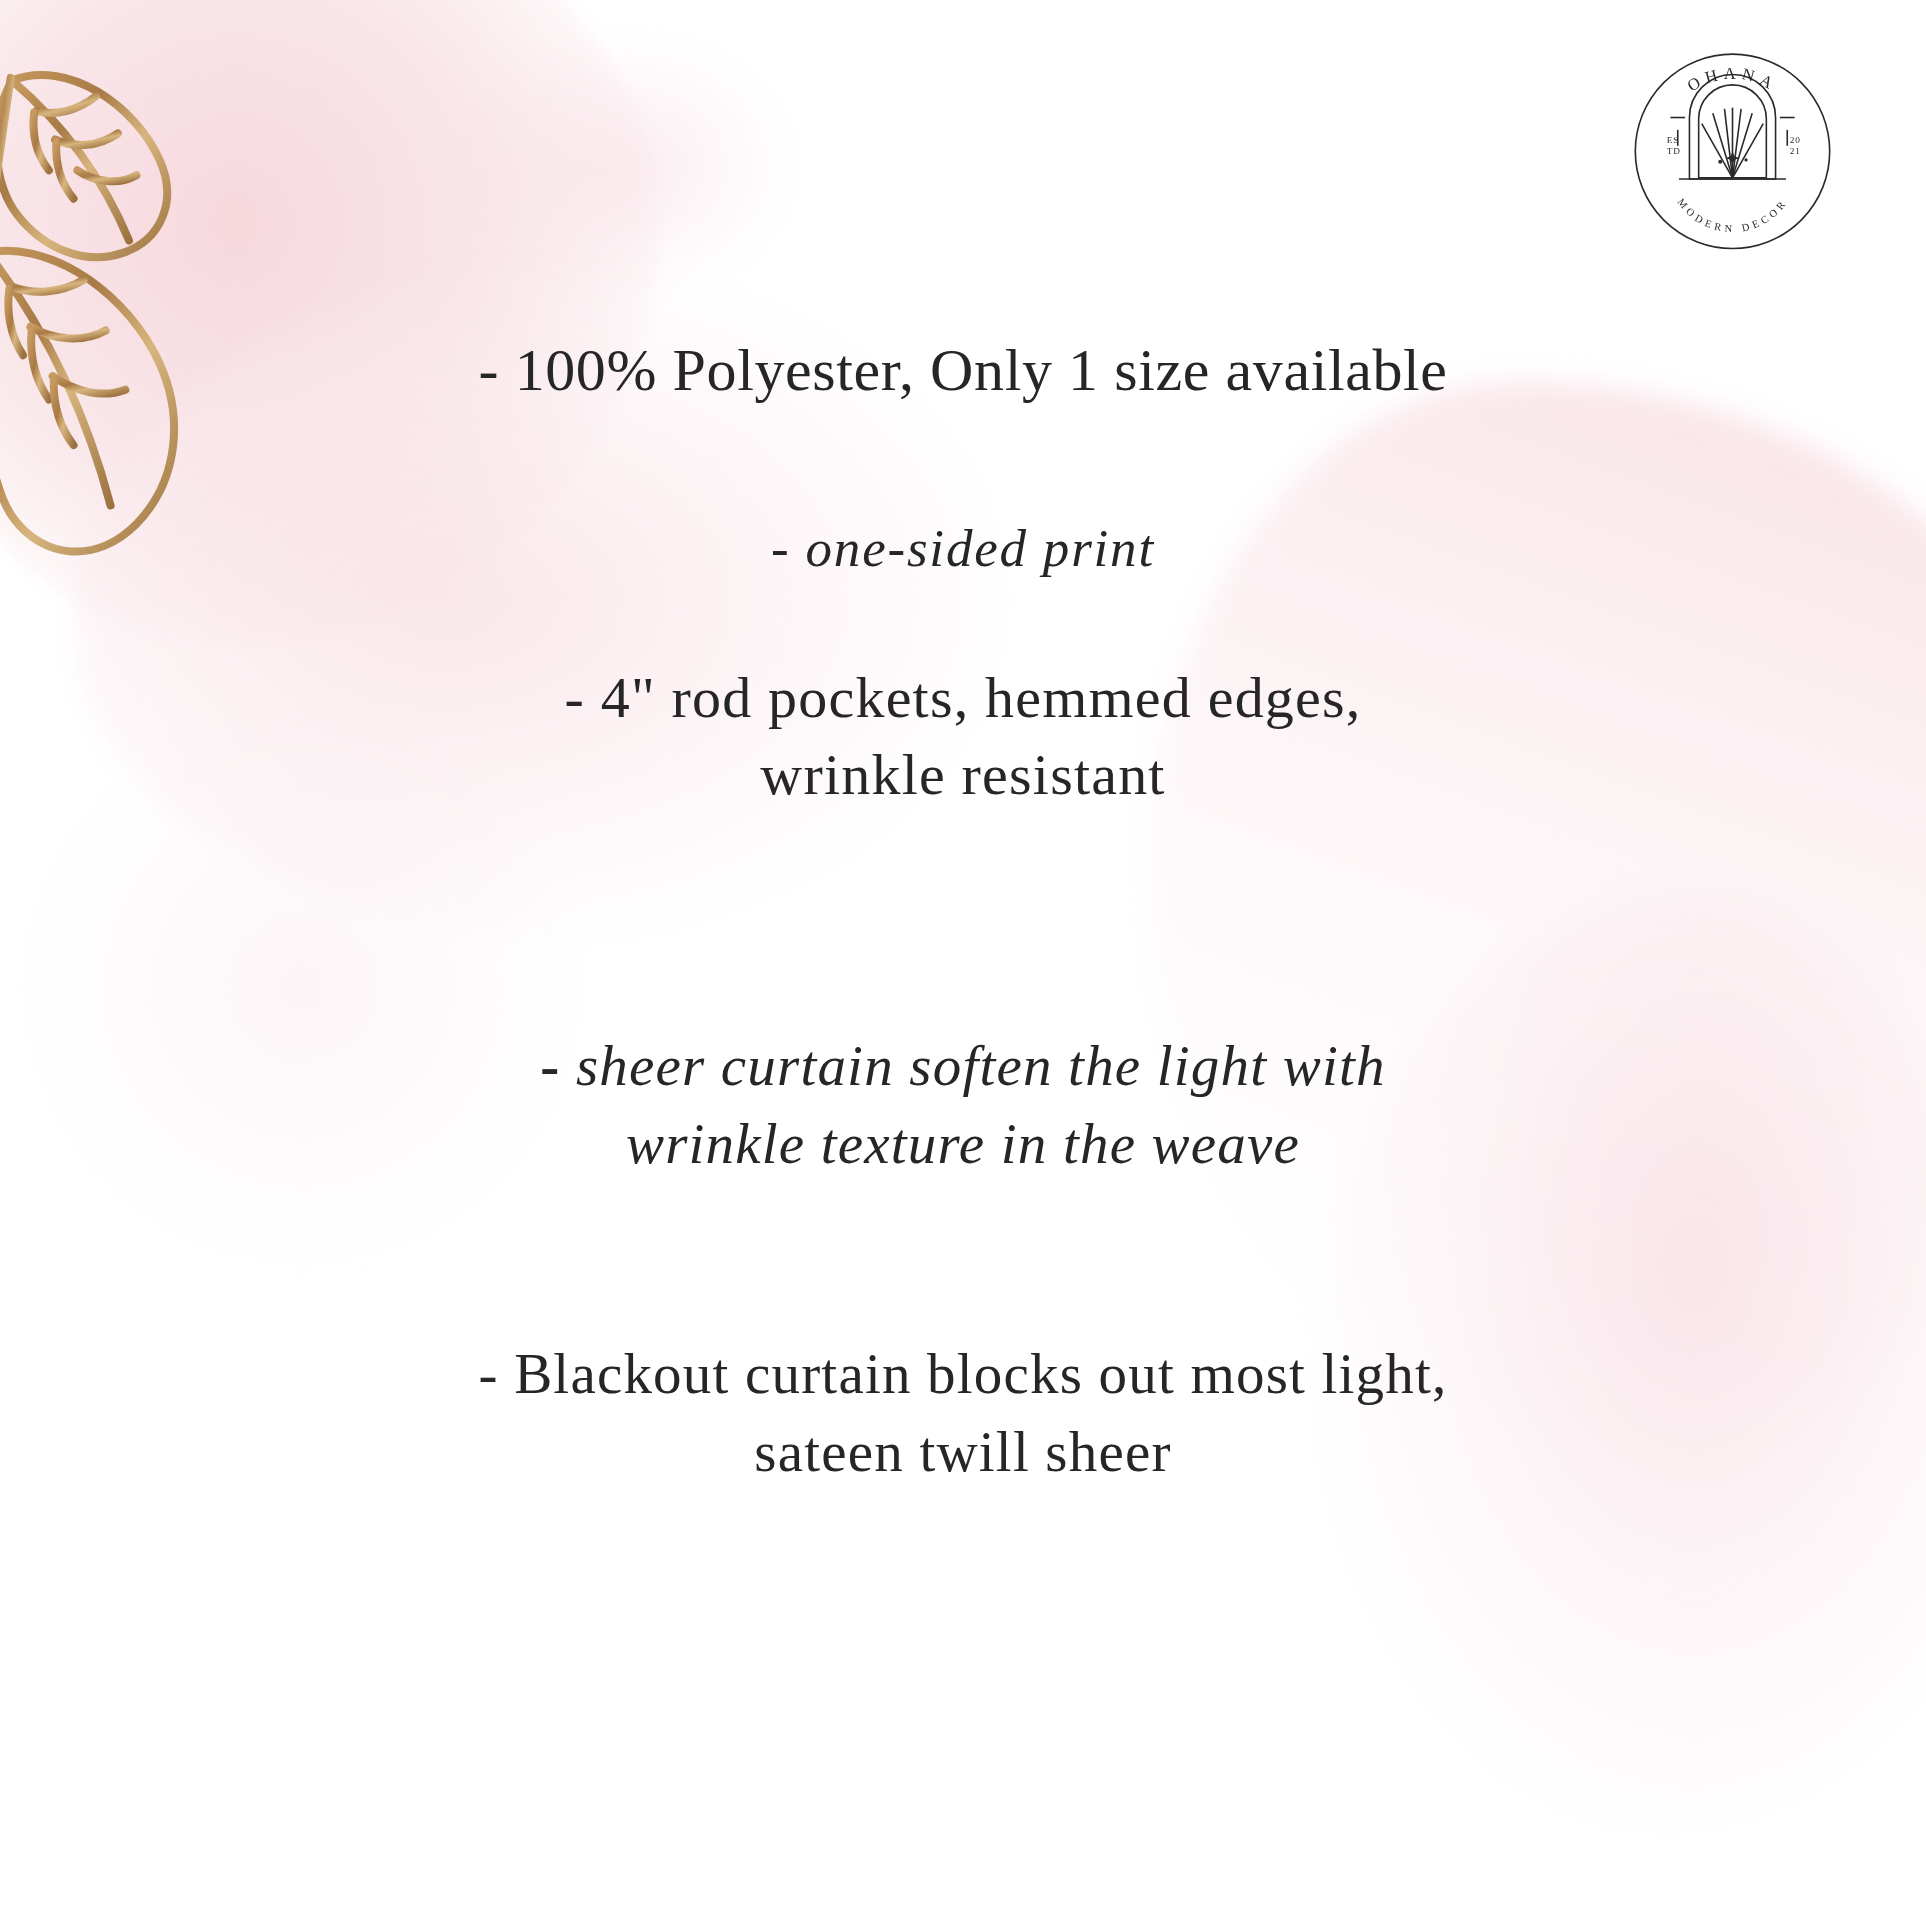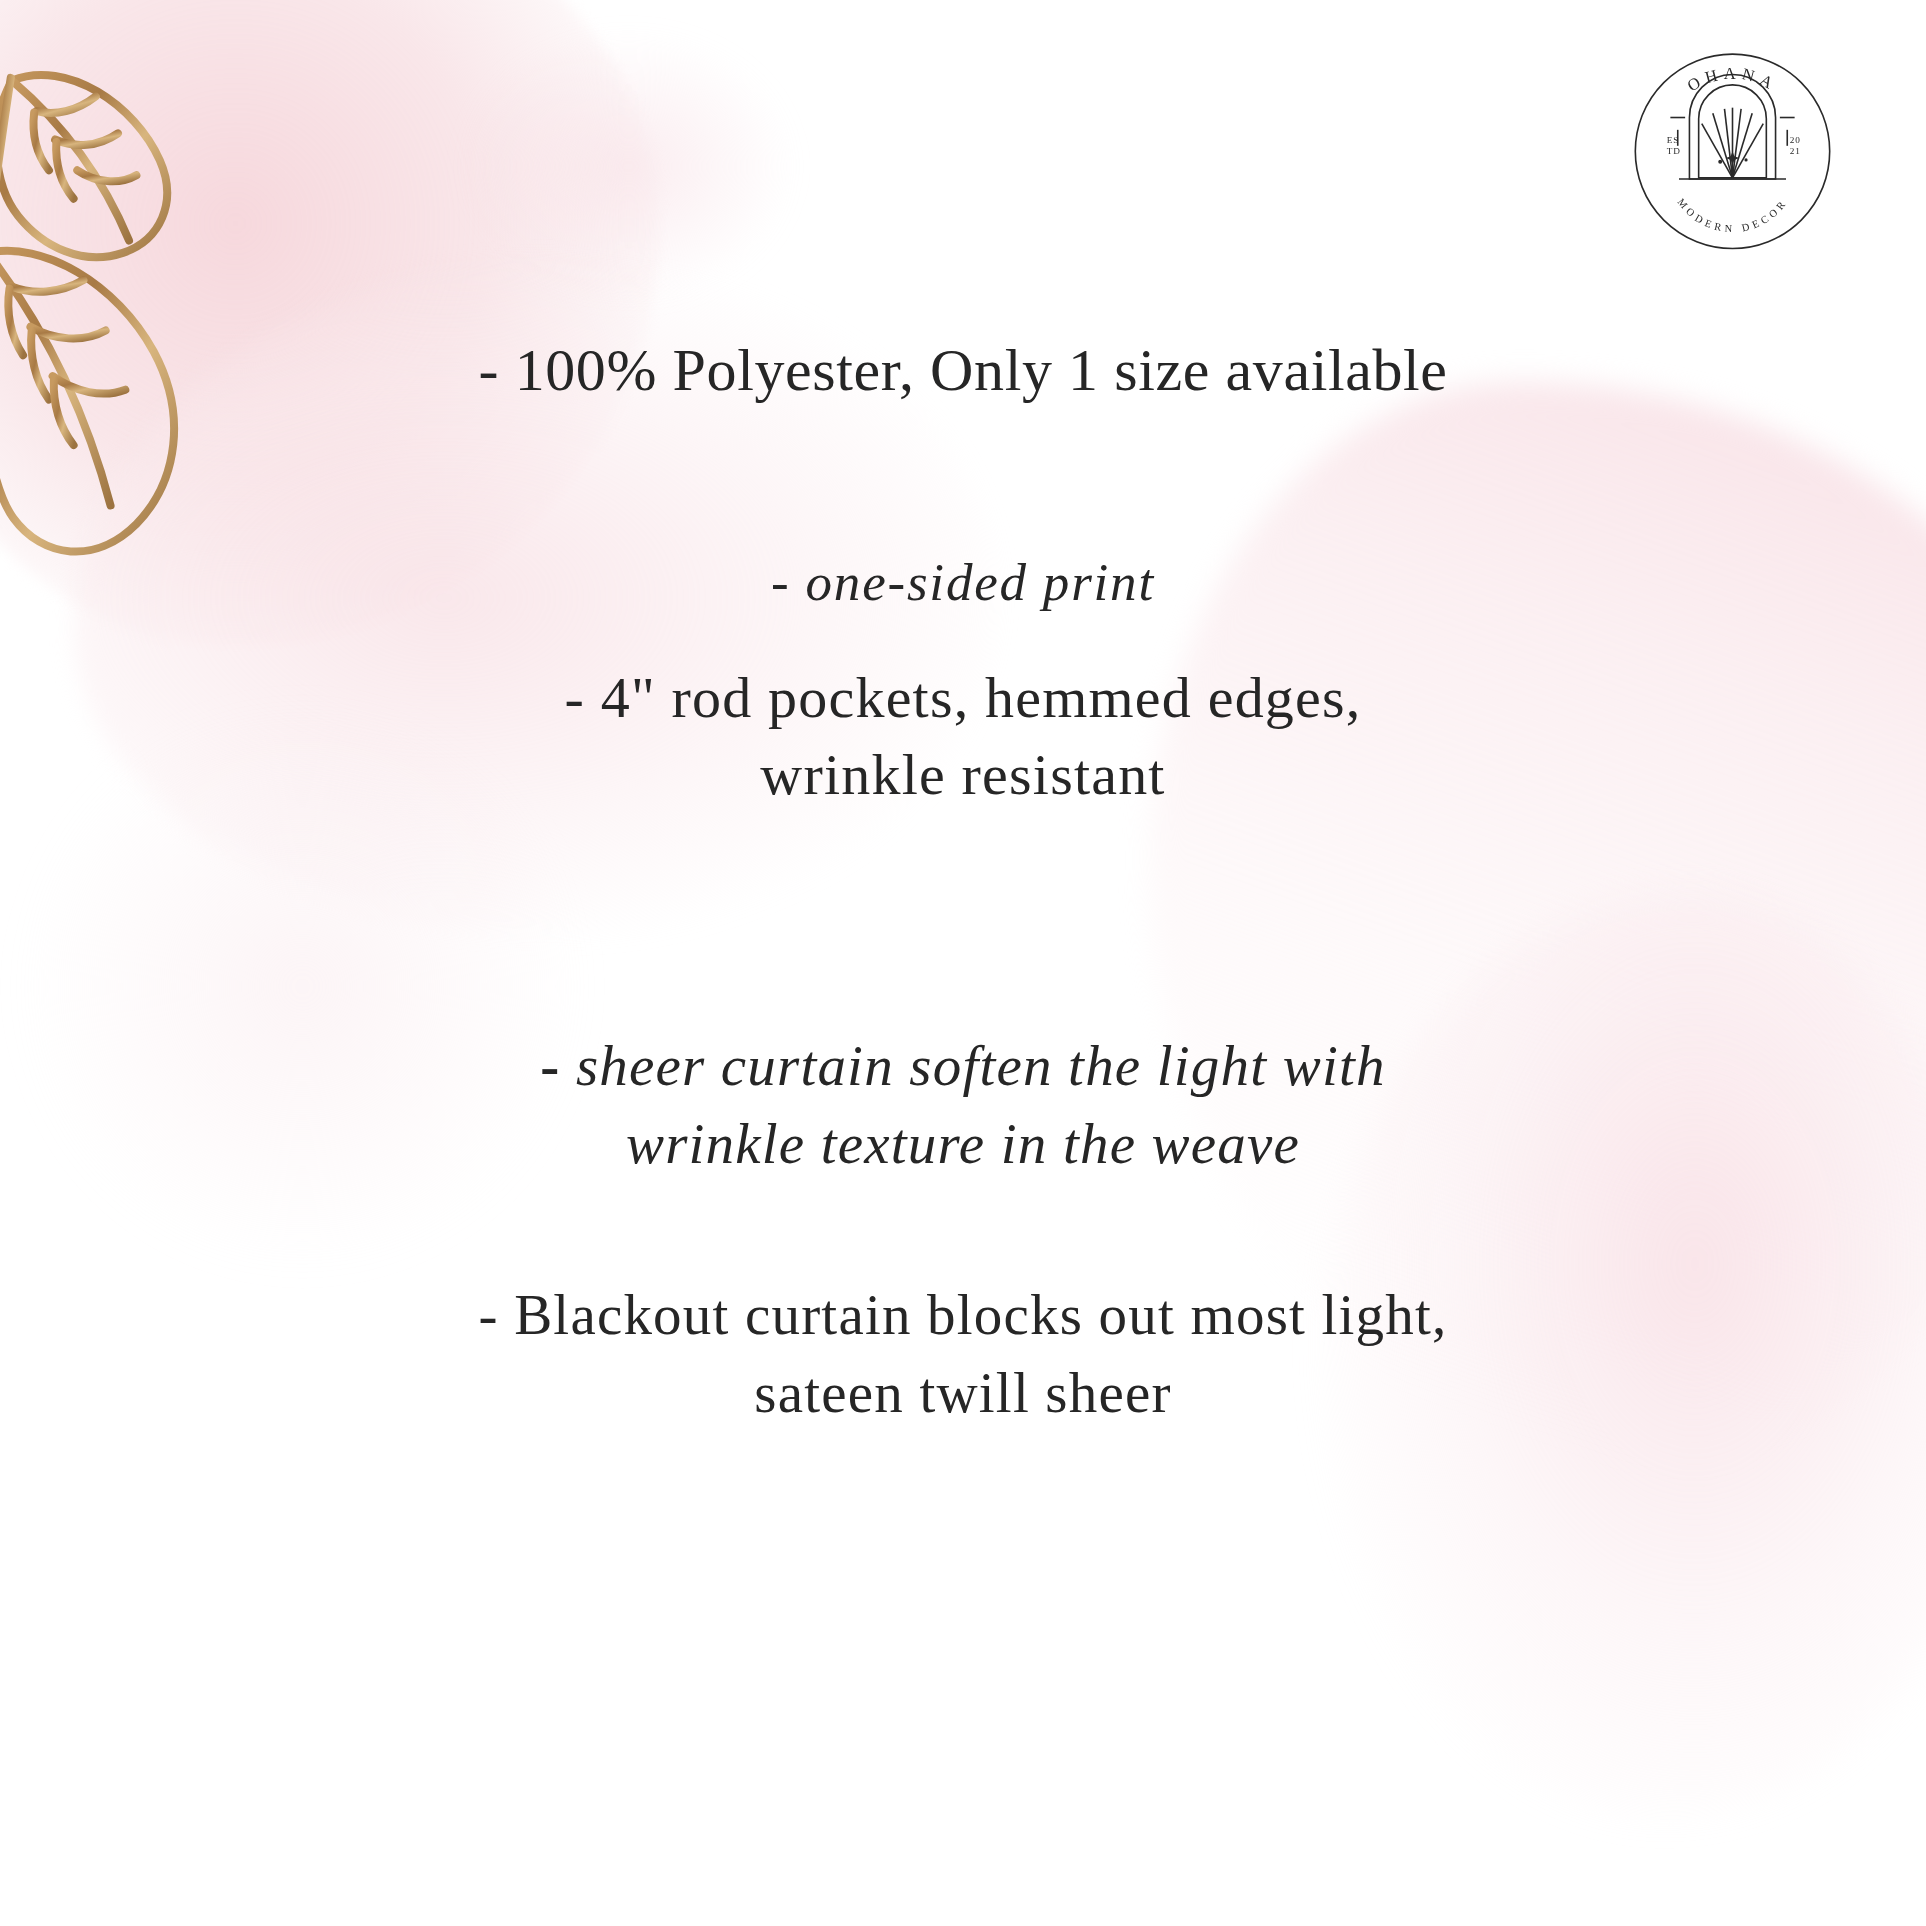--- a/index.html
+++ b/index.html
@@ -134,41 +134,40 @@
   .l1 {
     top: 336px;
     font-size: 60px;
     letter-spacing: 0.6px;
   }
   .l2 {
     top: 518px;
     font-size: 53px;
     font-style: italic;
     letter-spacing: 1.8px;
-    margin-top: 34px;
   }
   .l3 {
     top: 660px;
     font-size: 58px;
     line-height: 1.32;
     letter-spacing: 1.2px;
   }
   .l4 {
     top: 1027px;
     font-size: 57px;
     font-style: italic;
     line-height: 1.36;
     letter-spacing: 1.2px;
   }
   .l4 .dash {
     font-style: normal;
     font-weight: bold;
   }
   .l5 {
-    top: 1276px;
+    top: 1335px;
     font-size: 57px;
     line-height: 1.36;
     letter-spacing: 1.2px;
   }
   .l6 {
     top: 1640px;
     font-size: 57px;
     line-height: 1.42;
     letter-spacing: 0.6px;
   }

